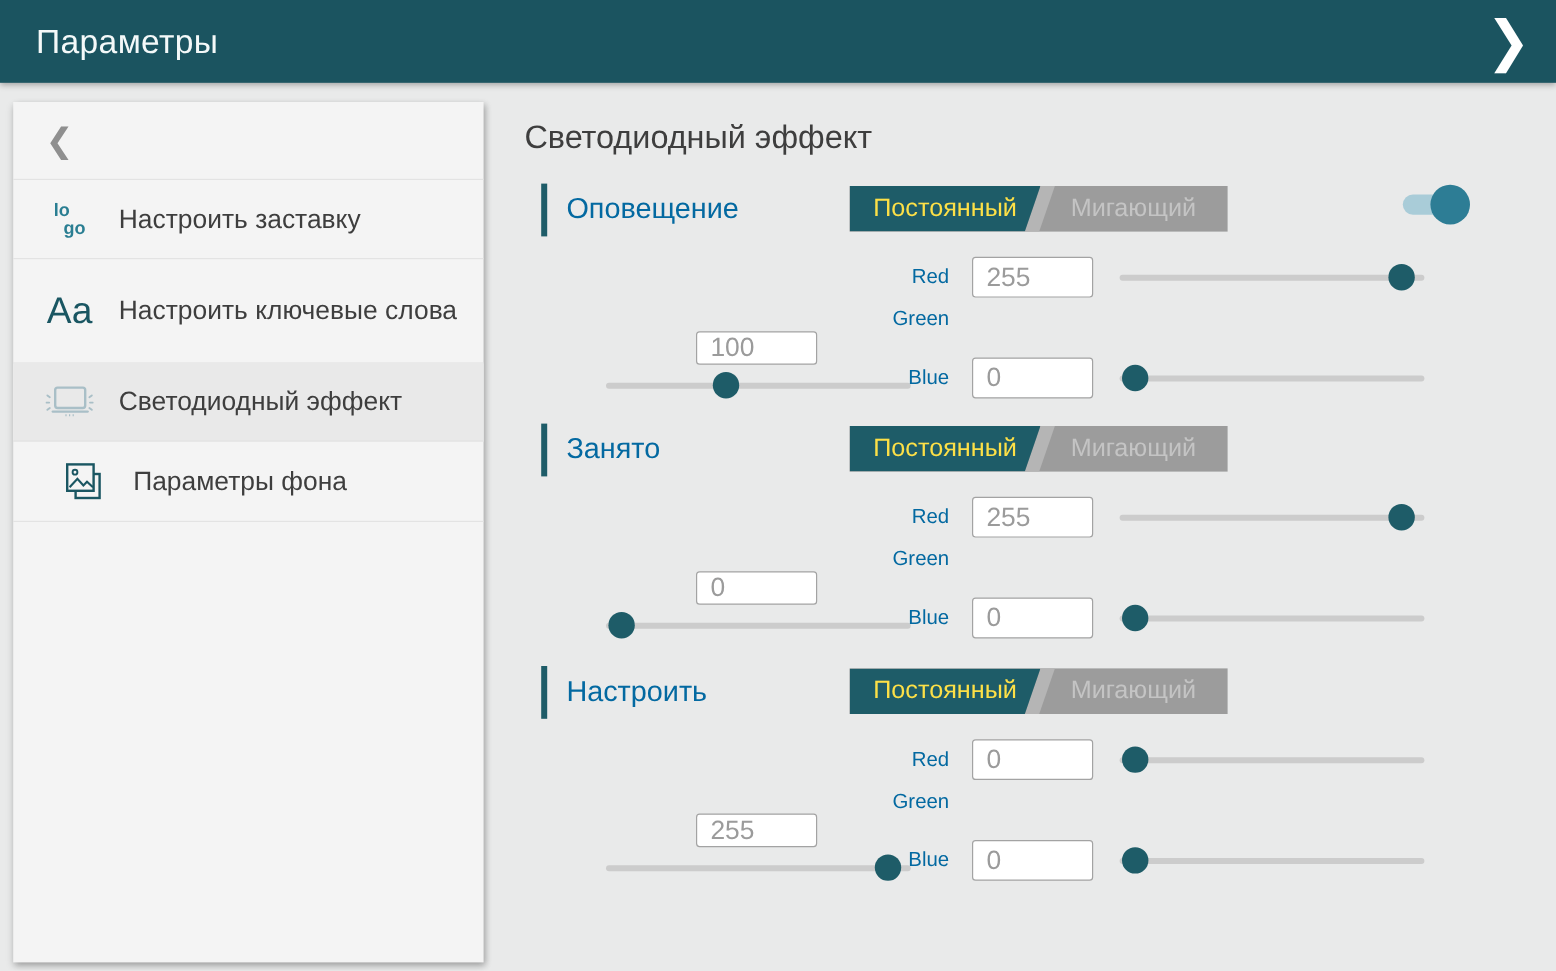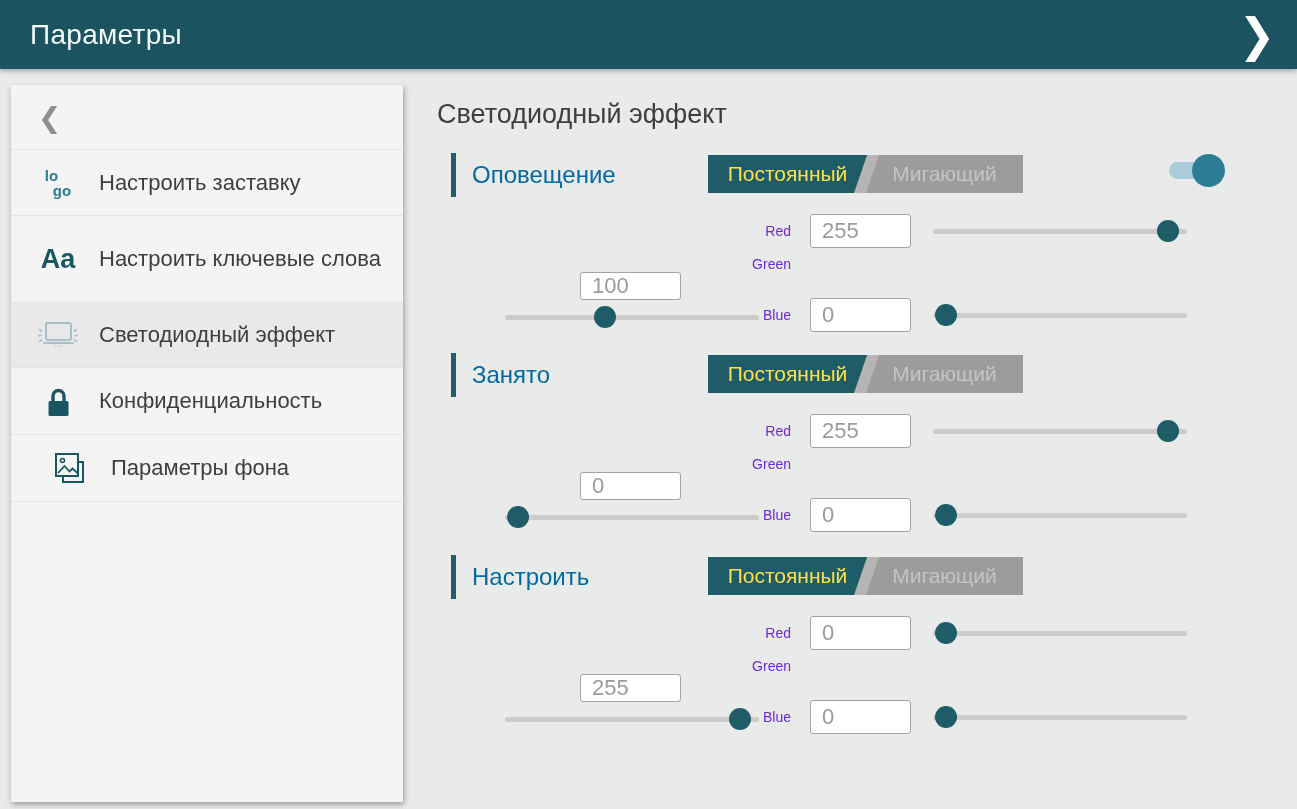--- a/index.html
+++ b/index.html
@@ -24,21 +24,21 @@
   .srow { display:flex; align-items:center; border-bottom:1px solid #e3e3e3; }
   .back-row { height:65px; }
   .back-ic { margin-left:27px; color:#8f8f8f; font-size:28px; font-weight:bold; cursor:pointer; }
   .item { cursor:pointer; }
   .item.selected { background:#e9e9e9; }
   .icon-box { width:42px; margin-left:26px; display:flex; align-items:center; justify-content:center; flex-shrink:0; }
   .item-label { margin-left:20px; font-size:22px; color:#3e3e3e; line-height:28px; max-width:282px; }
   .logo-ic { color:#2a7e92; font-size:15px; font-weight:600; line-height:15px; }
   .logo-ic span { display:block; }
   .logo-ic .g2 { margin-left:8px; }
-  .aa-ic { color:#1a5662; font-size:27px; font-weight:bold; }
+  .aa-ic { color:#1a5662; font-size:31px; font-weight:normal; }
 
   
   .main { position:absolute; left:404px; top:69px; right:0; bottom:0; }
   .page-heading { position:absolute; left:33px; top:30px; font-size:27px; color:#3e3e3e; }
 
   .section { position:absolute; left:47px; width:790px; height:190px; }
   .sec-1 { top:84px; } .sec-2 { top:284px; } .sec-3 { top:486px; }
   .accent { position:absolute; left:0; top:0; width:5px; height:44px; background:#1e5c68; }
   .sec-label { position:absolute; left:21px; top:0; line-height:44px; font-size:24px; color:#0369a1; }
 
@@ -53,21 +53,21 @@
                 color:#c4c4c4; font-size:21px; display:flex; align-items:center; justify-content:center; }
 
   .switch { position:absolute; left:718px; top:0; width:57px; height:38px; cursor:pointer; }
   .switch-track { position:absolute; left:0; top:9px; width:44px; height:17px;
                   border-radius:9px; background:#a9ccd8; }
   .switch-thumb { position:absolute; left:23px; top:1px; width:33px; height:33px;
                   border-radius:50%; background:#2d7d95; }
 
   .slider-row { position:absolute; left:0; height:34px; display:flex; align-items:center; }
   .r1 { top:61px; } .r2 { top:103px;flex-direction:column; } .r3 { top:145px;align-items:center; }
-  .ch-label { width:340px; text-align:right; font-size:14px; color:#6d28d9; }
+  .ch-label { width:340px; text-align:right; font-size:17px; color:#0369a1; }
   .val-input { margin-left:19px; width:101px; height:34px; border:1px solid #a3a3a3;
                border-radius:3px; background:#ffffff; color:#9b9b9b; font-size:22px;
                padding-left:11px; font-family:"Liberation Sans","DejaVu Sans",sans-serif; outline:none; }
   .slider { position:relative; margin-left:22px; width:254px; height:34px; cursor:pointer; }
   .slider-track { position:absolute; left:0; top:15px; width:254px; height:5px;
                   border-radius:2.5px; background:#cccccc; }
   .slider-thumb { position:absolute; top:6px; width:22px; height:22px; border-radius:50%;
                   background:#1e5c68; }
 </style>
 </head>
@@ -110,29 +110,20 @@
           <rect x="8" y="5" width="25" height="17" rx="2" stroke="#a9bfc7" stroke-width="2"></rect>
           <path d="M6 25 H35" stroke="#a9bfc7" stroke-width="2" stroke-linecap="round"></path>
           <path d="M16.5 28 h1 M19.5 28 h1 M22.5 28 h1" stroke="#a9bfc7" stroke-width="1.6"></path>
           <path d="M3.5 13 l-2 -1.5 M3 17.5 h-2.5 M3.5 22 l-2 1.5" stroke="#a9bfc7" stroke-width="1.6" stroke-linecap="round"></path>
           <path d="M36.5 13 l2 -1.5 M37 17.5 h2.5 M36.5 22 l2 1.5" stroke="#a9bfc7" stroke-width="1.6" stroke-linecap="round"></path>
         </svg>
       </div>
       <div class="item-label">Светодиодный эффект</div>
     </div>
 
-    <div class="srow item" style="height:67px;">
-      <div class="icon-box">
-        <svg width="31" height="33" viewBox="0 0 31 33" fill="none">
-          <path d="M10 17 v-6 a5.5 5.5 0 0 1 11 0 v6" stroke="#1a5662" stroke-width="3.4"></path>
-          <rect x="5.5" y="16" width="20" height="15" rx="1.5" fill="#1a5662"></rect>
-        </svg>
-      </div>
-      <div class="item-label">Конфиденциальность</div>
-    </div>
 
     <div class="srow item" style="height:67px;padding-left:12px;">
       <div class="icon-box">
         <svg width="36" height="37" viewBox="0 0 36 37" fill="none">
           <rect x="11" y="12" width="20" height="20" stroke="#1a5662" stroke-width="2"></rect>
           <rect x="4" y="4" width="22" height="22" fill="#f4f4f4" stroke="#1a5662" stroke-width="2"></rect>
           <circle cx="10.5" cy="10.5" r="2" stroke="#1a5662" stroke-width="1.6"></circle>
           <path d="M6 23 l6.5 -7 5 5.5 3 -3 5 4.5" stroke="#1a5662" stroke-width="1.8" fill="none"></path>
         </svg>
       </div>

